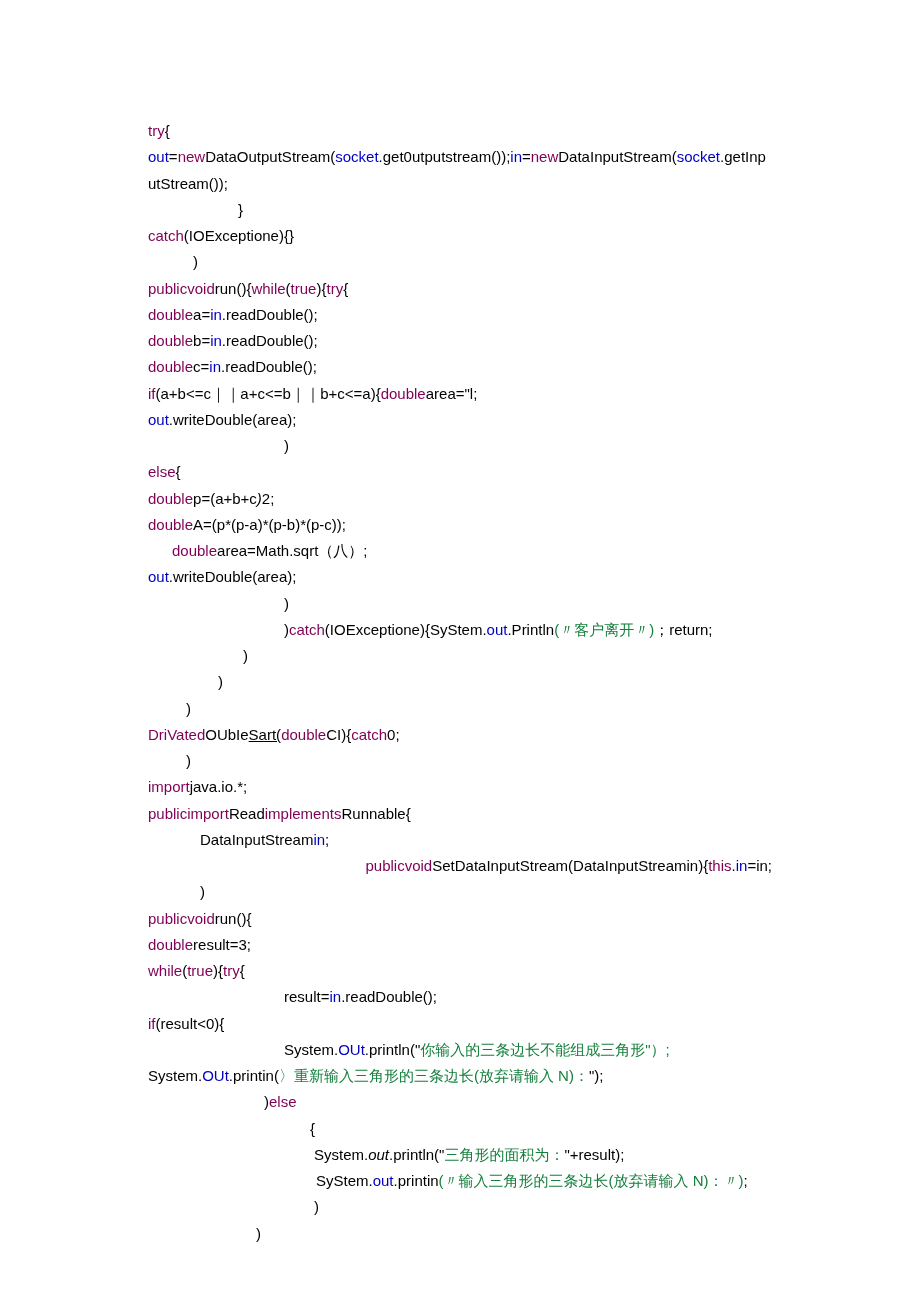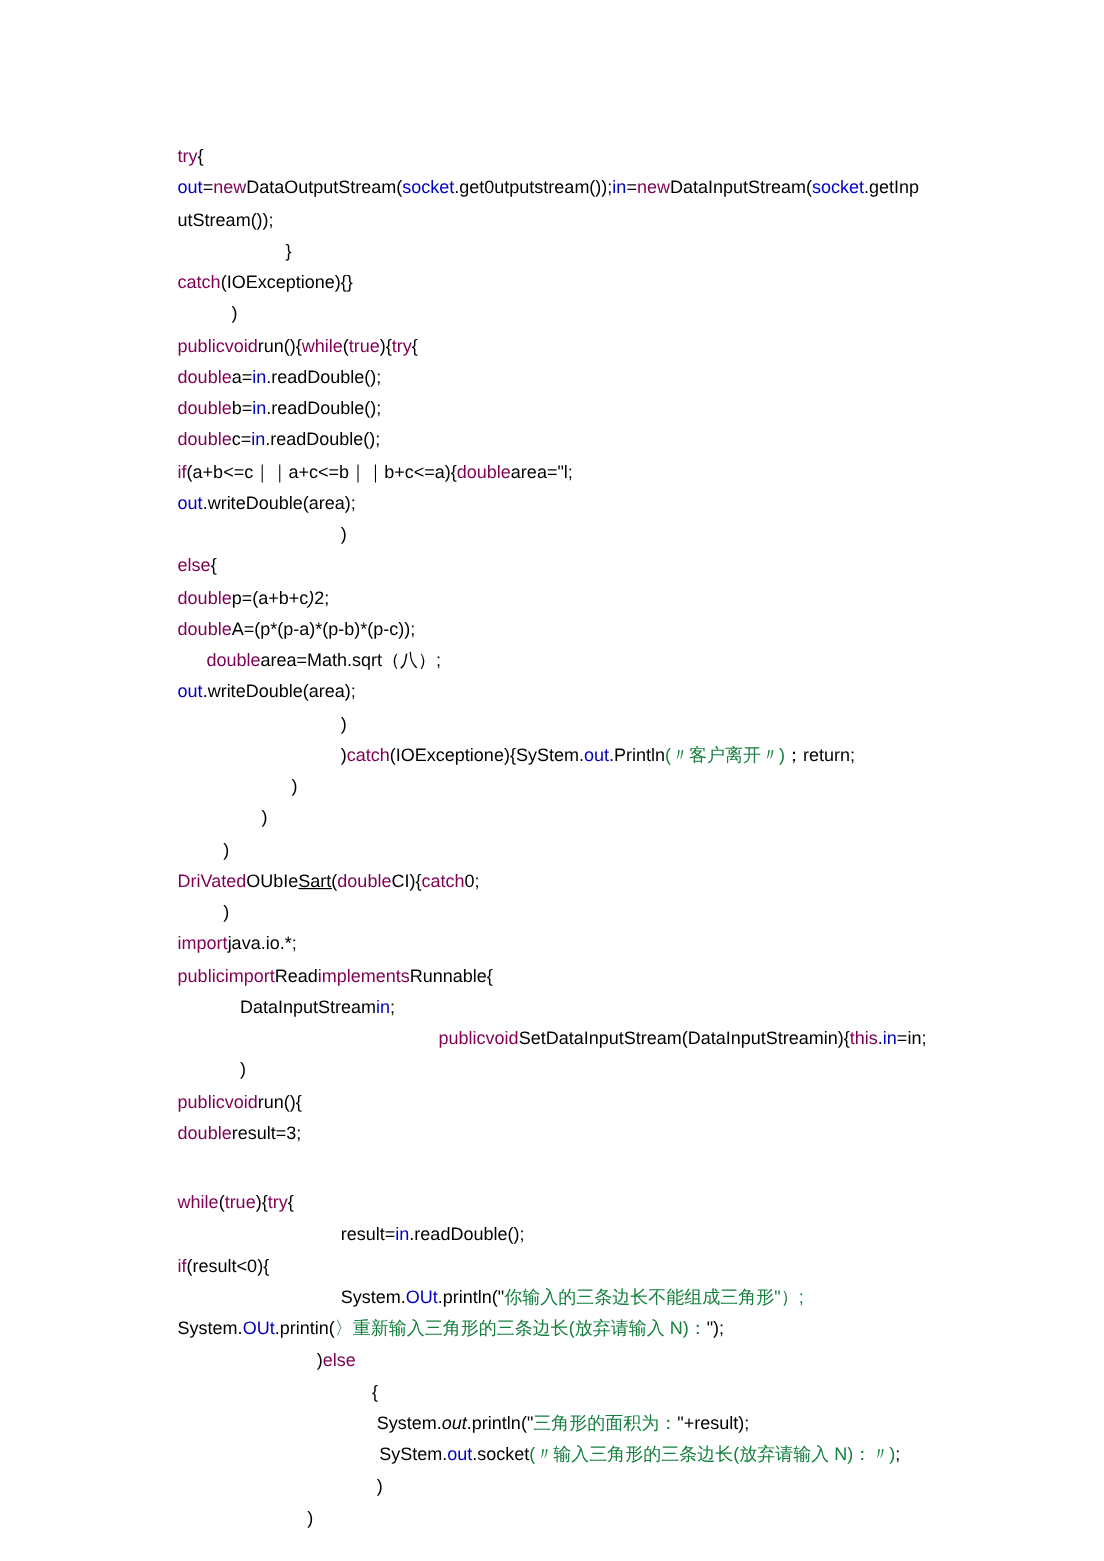--- a/index.html
+++ b/index.html
@@ -54,25 +54,25 @@
       <div class="line" style="padding-left: 38px;"><span class="blk">)</span></div>
       <div class="line" style="padding-left: 0px;"><span class="kw">DriVated</span><span class="blk">OUbIe</span><span class="ul">Sart(</span><span class="kw">double</span><span class="blk">CI){</span><span class="kw">catch</span><span class="blk">0;</span></div>
       <div class="line" style="padding-left: 38px;"><span class="blk">)</span></div>
       <div class="line" style="padding-left: 0px;"><span class="kw">import</span><span class="blk">java.io.*;</span></div>
       <div class="line" style="padding-left: 0px;"><span class="kw">public</span><span class="kw">import</span><span class="blk">Read</span><span class="kw">implements</span><span class="blk">Runnable{</span></div>
       <div class="line" style="padding-left: 52px;"><span class="blk">DataInputStream</span><span class="id">in</span><span class="blk">;</span></div>
       <div class="line" style="padding-left: 0px; text-align: right;"><span class="kw">public</span><span class="kw">void</span><span class="blk">SetDataInputStream(DataInputStreamin){</span><span class="kw">this</span><span class="blk">.</span><span class="id">in</span><span class="blk">=in;</span></div>
       <div class="line" style="padding-left: 52px;"><span class="blk">)</span></div>
       <div class="line" style="padding-left: 0px;"><span class="kw">public</span><span class="kw">void</span><span class="blk">run(){</span></div>
       <div class="line" style="padding-left: 0px;"><span class="kw">double</span><span class="blk">result=3;</span></div>
-      <div class="line" style="padding-left: 0px; margin-top: 32px;"><span class="kw">while</span><span class="blk">(</span><span class="kw">true</span><span class="blk">){</span><span class="kw">try</span><span class="blk">{</span></div>
+      <div class="line" style="padding-left: 0px;"><span class="kw">while</span><span class="blk">(</span><span class="kw">true</span><span class="blk">){</span><span class="kw">try</span><span class="blk">{</span></div>
       <div class="line" style="padding-left: 136px;"><span class="blk">result=</span><span class="id">in</span><span class="blk">.readDouble();</span></div>
       <div class="line" style="padding-left: 0px;"><span class="kw">if</span><span class="blk">(result&lt;0){</span></div>
       <div class="line" style="padding-left: 136px;"><span class="blk">System.</span><span class="id">OUt</span><span class="blk">.println("</span><span class="str">你输入的三条边长不能组成三角形"）;</span></div>
       <div class="line" style="padding-left: 0px;"><span class="blk">System.</span><span class="id">OUt</span><span class="blk">.printin(</span><span class="str">〉</span><span class="str">重新输入三角形的三条边长(放弃请输入 N)：</span><span class="blk">");</span></div>
       <div class="line" style="padding-left: 116px;"><span class="blk">)</span><span class="kw">else</span></div>
       <div class="line" style="padding-left: 162px;"><span class="blk">{</span></div>
       <div class="line" style="padding-left: 166px;"><span class="blk">System.</span><span class="it">out</span><span class="blk">.println("</span><span class="str">三角形的面积为：</span><span class="blk">"+result);</span></div>
-      <div class="line" style="padding-left: 168px;"><span class="blk">SyStem.</span><span class="id">out</span><span class="blk">.socket</span><span class="str">(〃输入三角形的三条边长(放弃请输入 N)：〃)</span><span class="blk">;</span></div>
+      <div class="line" style="padding-left: 168px;"><span class="blk">SyStem.</span><span class="id">out</span><span class="blk">.printin</span><span class="str">(〃输入三角形的三条边长(放弃请输入 N)：〃)</span><span class="blk">;</span></div>
       <div class="line" style="padding-left: 166px;"><span class="blk">)</span></div>
       <div class="line" style="padding-left: 108px;"><span class="blk">)</span></div>
     </div>
 </div>
 
 </body></html>

